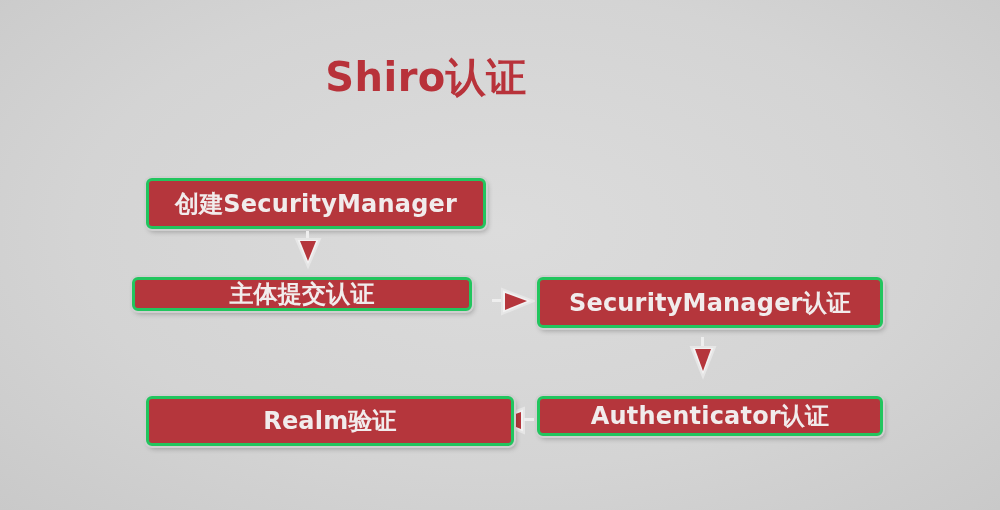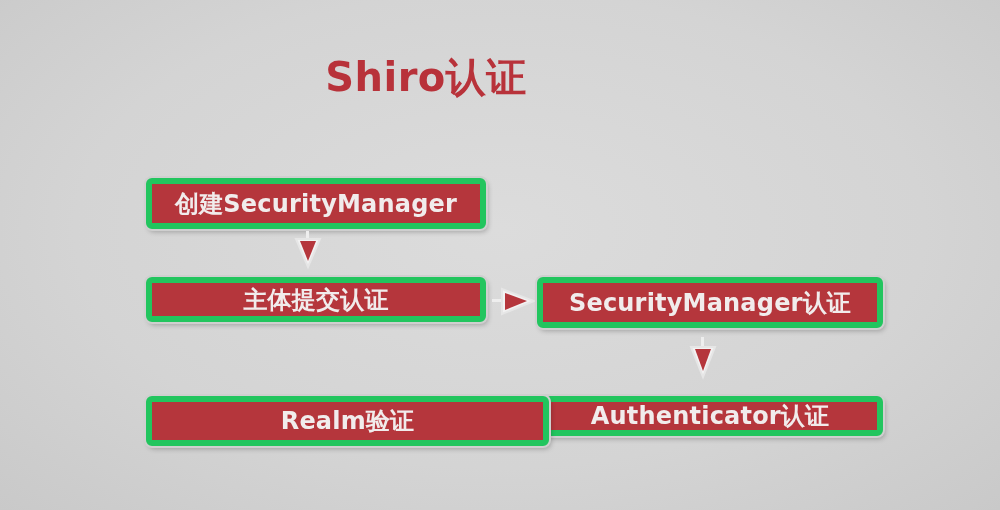--- a/index.html
+++ b/index.html
@@ -26,21 +26,21 @@
       letter-spacing: 0.5px;
       color: #b8323a;
       line-height: 54px;
       margin-top: 12px;
     }
     .box {
       position: absolute;
       box-sizing: border-box;
       background: #b5363c;
       border-radius: 6px;
-      border: 6px solid #22c55e;
+      border: 3px solid #22c55e;
       box-shadow: 0 0 0 2px #cfcfcf, 2px 3px 5px rgba(0,0,0,0.25);
       color: #f1ecec;
       font-weight: bold;
       font-size: 24px;
       display: flex;
       align-items: center;
       justify-content: center;
       white-space: nowrap;
       letter-spacing: 0.2px;
     }
@@ -62,21 +62,21 @@
 </div>
 
 <div class="arrow-wrap" style="left:294px; top:229px; width:28px; height:44px;">
   <div class="stem" style="left:12px; top:2px; width:3px; height:8px;"></div>
   <svg width="28" height="34" style="position:absolute; left:0; top:8px;">
     <polygon points="2,2 26,2 14,30" fill="#f2f2f2" stroke="#e6e6e6" stroke-width="2"></polygon>
     <polygon points="6,4 22,4 14,24" fill="#b5363c"></polygon>
   </svg>
 </div>
 
-<div class="box" style="left:146px; top:277px; width:340px; height:45px;">
+<div class="box" style="left:132px; top:277px; width:340px; height:34px;">
   <span>主体提交认证</span>
 </div>
 
 <div class="arrow-wrap" style="left:490px; top:287px; width:46px; height:30px;">
   <div class="stem" style="left:2px; top:12px; width:10px; height:3px;"></div>
   <svg width="36" height="30" style="position:absolute; left:10px; top:0;">
     <polygon points="2,2 34,14 2,27" fill="#f2f2f2" stroke="#e6e6e6" stroke-width="2"></polygon>
     <polygon points="5,6 27,14 5,23" fill="#b5363c"></polygon>
   </svg>
 </div>
@@ -98,15 +98,15 @@
 </div>
 
 <div class="arrow-wrap" style="left:490px; top:406px; width:46px; height:30px;">
   <svg width="36" height="30" style="position:absolute; left:0; top:0;">
     <polygon points="34,2 2,14 34,27" fill="#f2f2f2" stroke="#e6e6e6" stroke-width="2"></polygon>
     <polygon points="31,6 9,14 31,23" fill="#b5363c"></polygon>
   </svg>
   <div class="stem" style="left:34px; top:12px; width:10px; height:3px;"></div>
 </div>
 
-<div class="box" style="left:146px; top:396px; width:403px; height:50px;">
+<div class="box" style="left:146px; top:396px; width:368px; height:50px;">
   <span>Realm验证</span>
 </div>
 
 </body></html>

